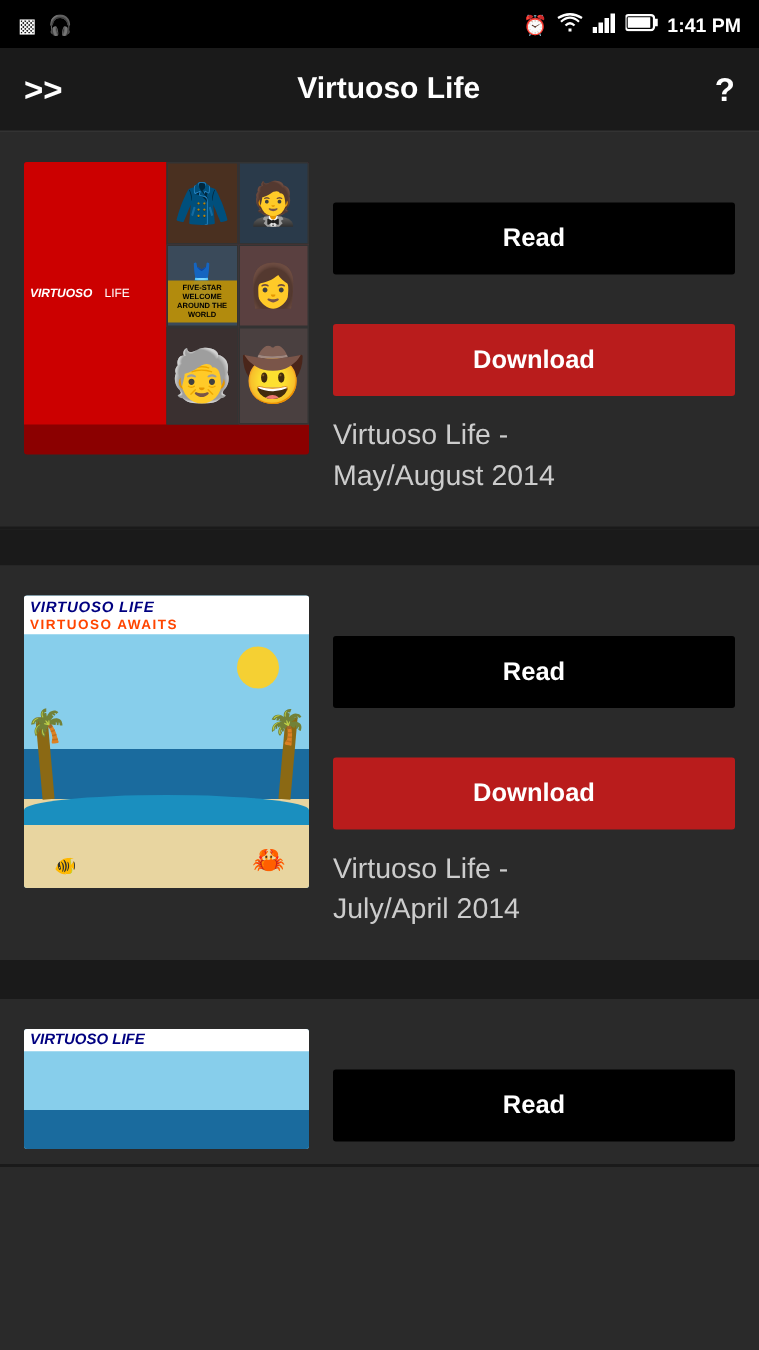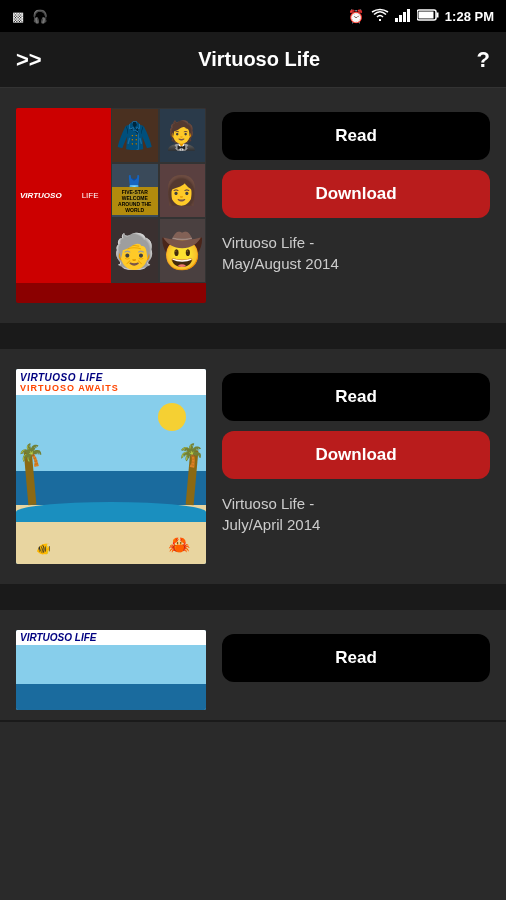--- a/index.html
+++ b/index.html
@@ -129,39 +129,40 @@
       flex-direction: column;
       gap: 10px;
       justify-content: flex-start;
       padding-top: 4px;
     }
 
     .btn {
       width: 100%;
       padding: 14px 0;
       border: none;
-      border-radius: 12px;
+      border-radius: 2px;
       font-size: 17px;
       font-weight: bold;
       cursor: pointer;
       text-align: center;
+      margin-top: 23px;
     }
 
     .btn-read {
       background: #000;
       color: #fff;
     }
 
     .btn-download {
       background: #b91c1c;
       color: #fff;
     }
 
     .magazine-title {
-      font-size: 15px;
+      font-size: 19px;
       color: #ccc;
       line-height: 1.4;
       margin-top: 4px;
     }
 
   </style>
 </head>
 <body>
 
 <div class="status-bar">
@@ -187,36 +188,36 @@
         <rect x="12" y="1" width="3" height="13" fill="white"></rect>
       </svg>
     </span>
     <span>
       <svg width="22" height="12" viewBox="0 0 22 12">
         <rect x="0" y="1" width="19" height="10" rx="2" stroke="white" stroke-width="1.5" fill="none"></rect>
         <rect x="19.5" y="3.5" width="2" height="5" fill="white"></rect>
         <rect x="1.5" y="2.5" width="15" height="7" fill="white"></rect>
       </svg>
     </span>
-    <span>1:28 PM</span>
+    <span>1:41 PM</span>
   </div>
 </div>
 
 <div class="header">
   <span class="header-forward">&gt;&gt;</span>
   <span class="header-title">Virtuoso Life</span>
   <span class="header-icon">?</span>
 </div>
 
 <div class="content">
 
   <div class="magazine-item">
     <div class="magazine-cover cover-1">
 
-      <div style="background:#cc0000; padding:3px 4px; display:flex; align-items:center; gap:20px;">
+      <div style="background:#cc0000; padding:3px 4px; display:flex; align-items:center; gap:8px;">
         <span style="color:#fff; font-size:8px; font-weight:bold; font-style:italic;">VIRTUOSO</span>
         <span style="color:#fff; font-size:8px; font-weight:normal;">LIFE</span>
       </div>
       <div style="display:grid; grid-template-columns:1fr 1fr; grid-template-rows: 55px 55px 65px; flex:1; width:100%;">
 
         <div style="background:#4a3020; display:flex; align-items:center; justify-content:center; overflow:hidden; border:1px solid #333;">
           <span style="font-size:30px;">🧥</span>
         </div>
         <div style="background:#2a3a4a; display:flex; align-items:center; justify-content:center; overflow:hidden; border:1px solid #333;">
           <span style="font-size:28px;">🤵</span>

